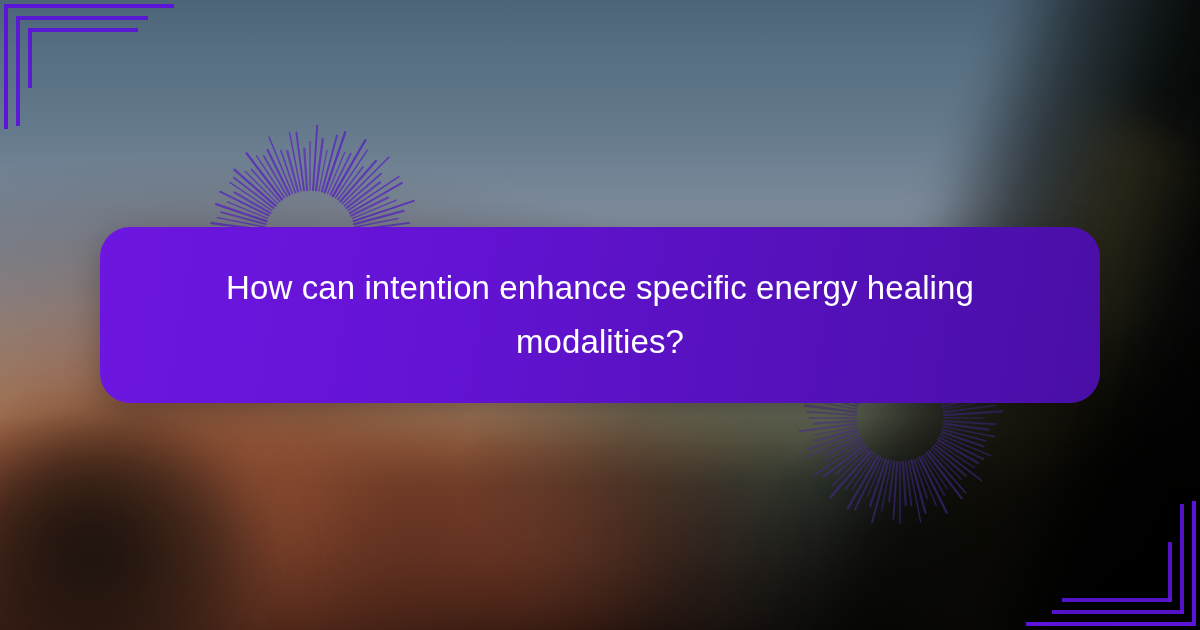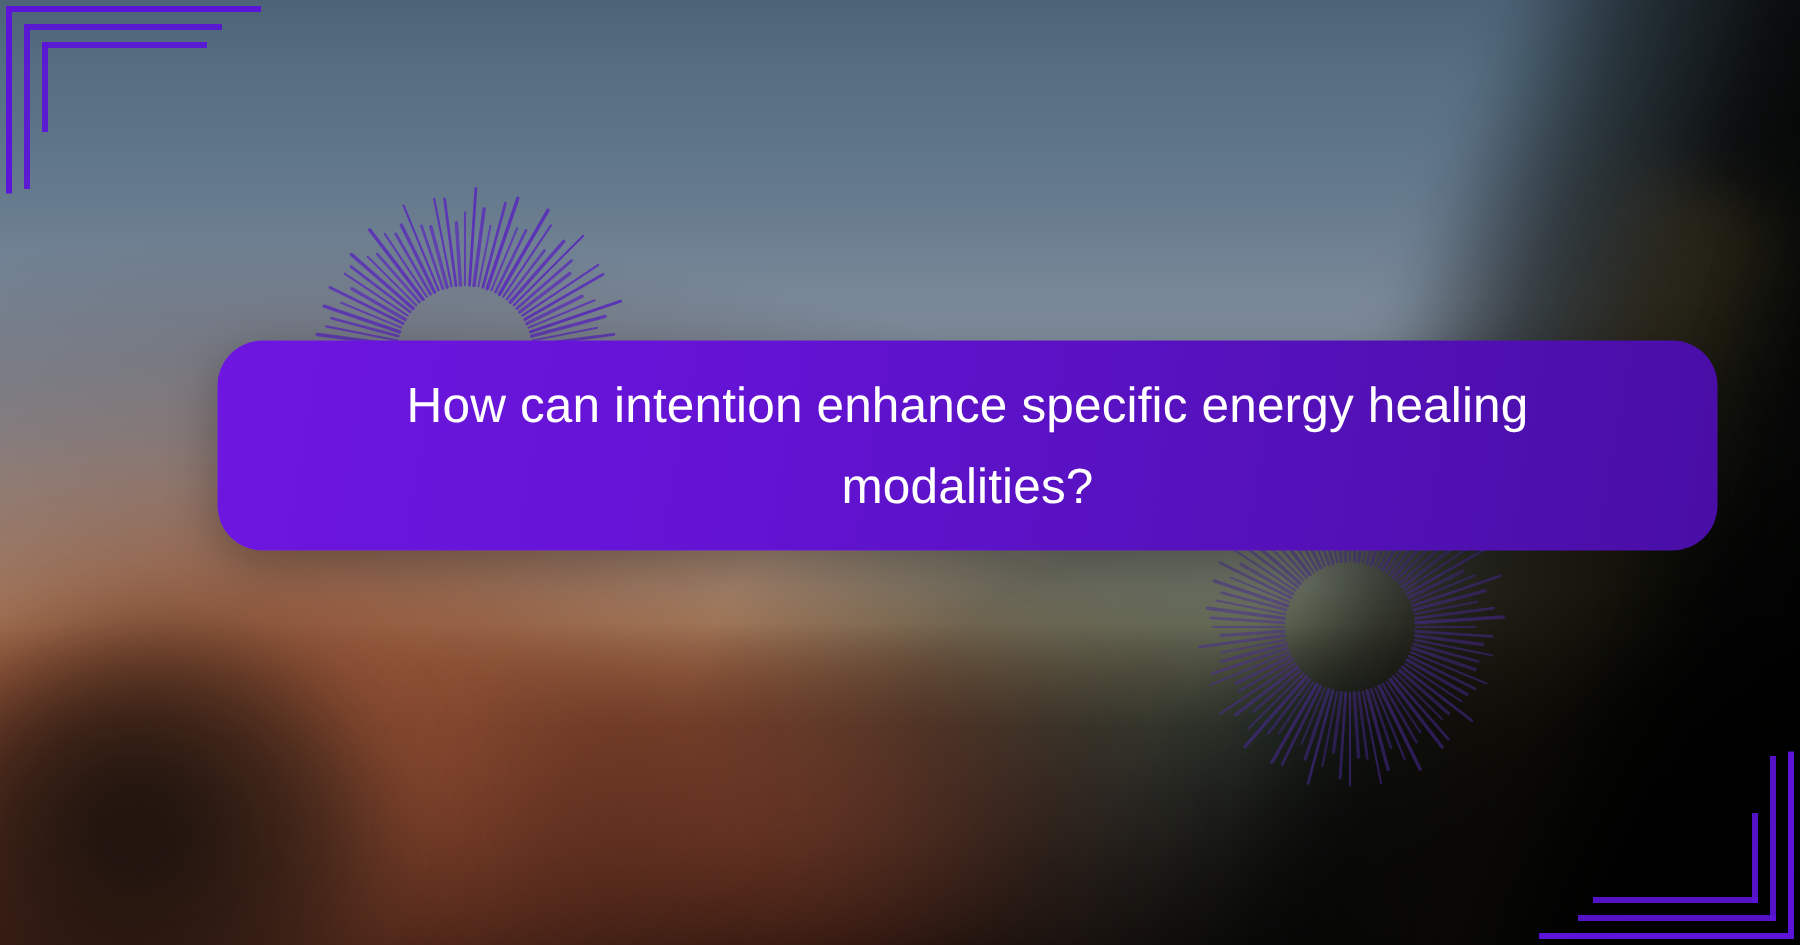--- a/index.html
+++ b/index.html
@@ -150,30 +150,29 @@
     background: #5b14d8;
   }
   .bracket.dim { opacity: 0.92; }
 
   
   #quote-card {
     position: absolute;
     left: 100px;
     top: 227px;
     width: 1000px;
-    height: 140px;
+    height: 176px;
     border-radius: 30px;
     background: linear-gradient(100deg, #6d16e0 0%, #6413d4 34%, #5611bd 66%, #490ea6 100%);
     box-shadow: 0 10px 34px rgba(0, 0, 0, 0.30);
     display: flex;
     align-items: center;
     justify-content: center;
     box-sizing: border-box;
     padding: 0 60px;
-    margin-left: 45px;
   }
 
   #quote-text {
     color: #ffffff;
     font-size: 33px;
     line-height: 54px;
     font-weight: 400;
     text-align: center;
     letter-spacing: 0.1px;
     max-width: 760px;

